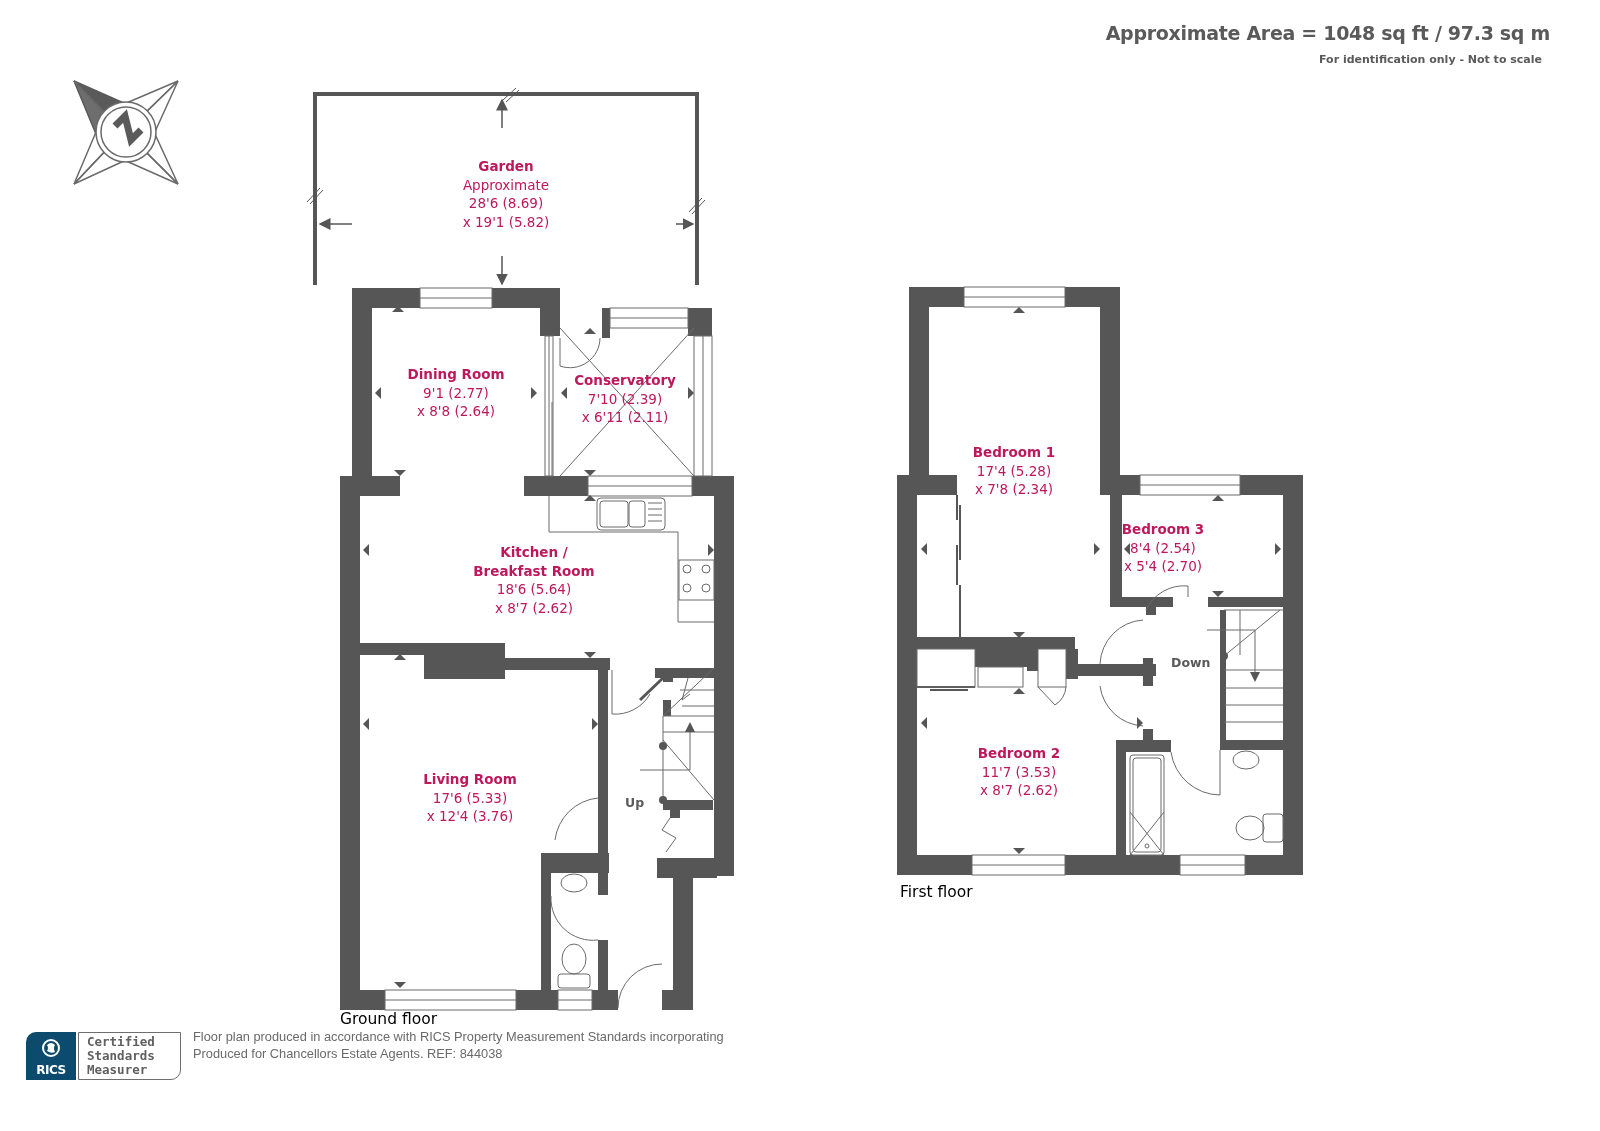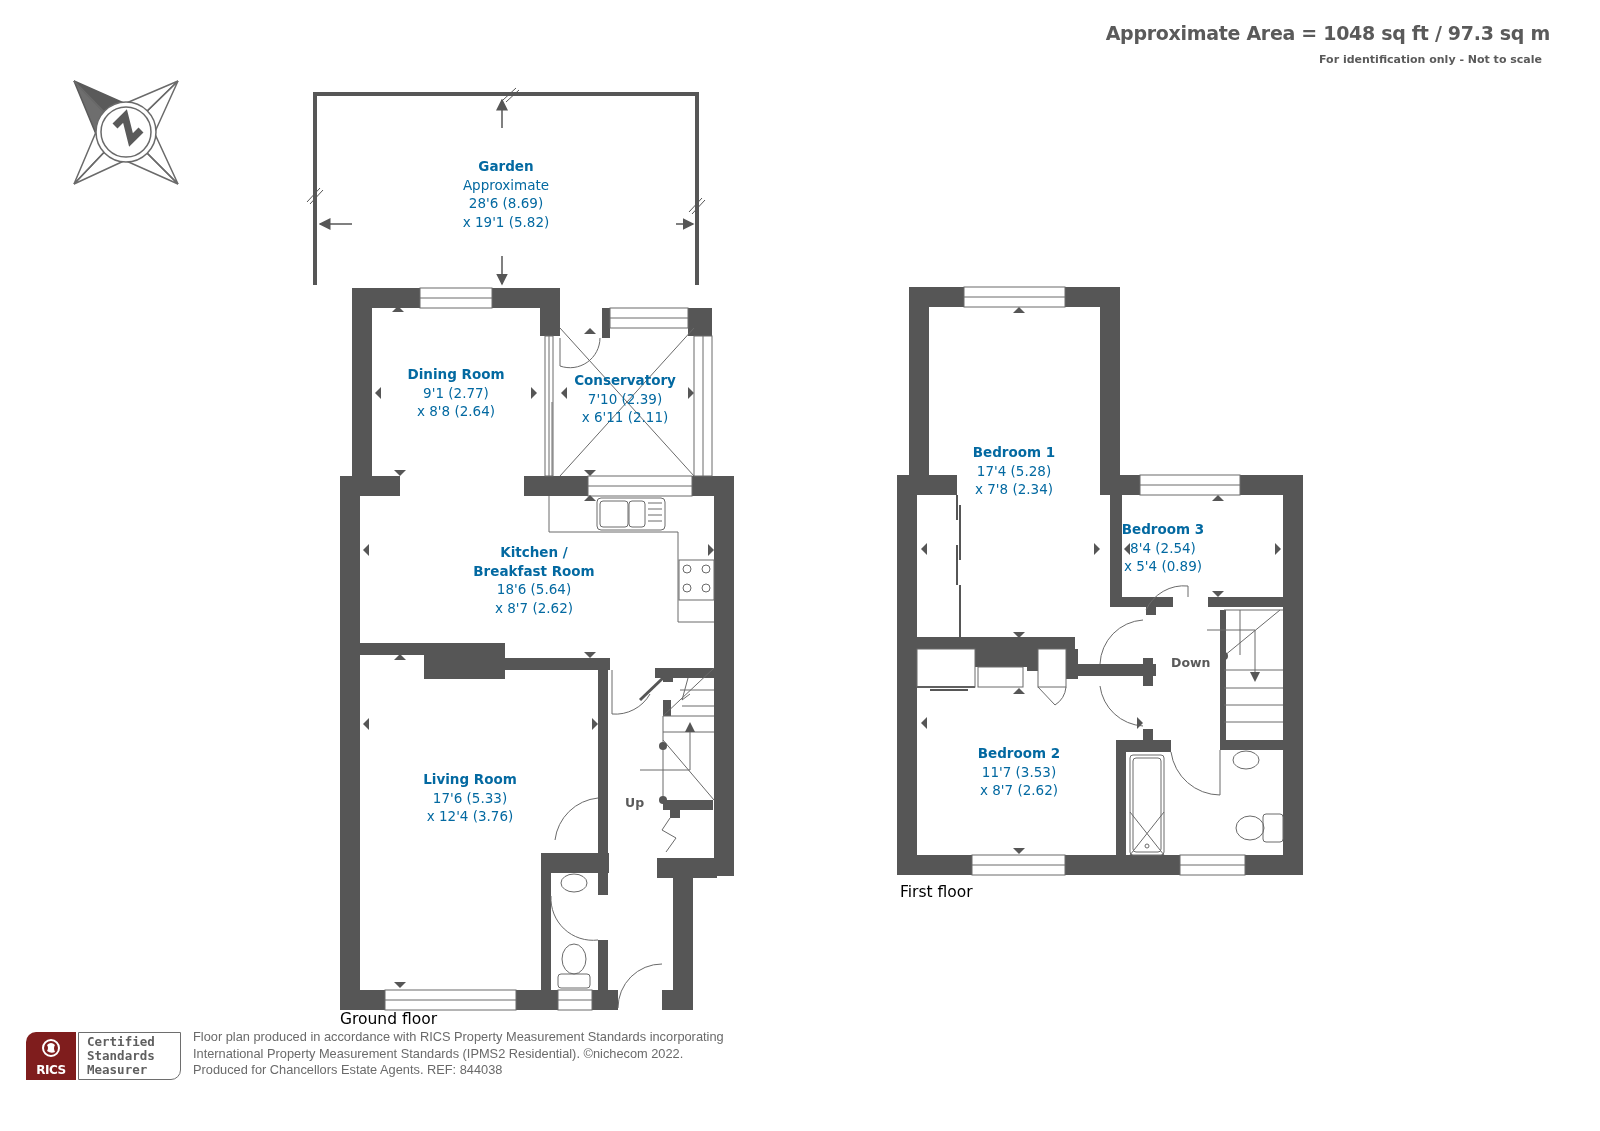--- a/index.html
+++ b/index.html
@@ -1,25 +1,25 @@
 <!DOCTYPE html>
 <html><head>
 <meta charset="utf-8">
 <style>
   html, body { margin:0; padding:0; background:#ffffff; }
   body { width:1600px; height:1131px; position:relative; overflow:hidden; font-family:"DejaVu Sans", sans-serif; color:#555; }
   .hdr-area { position:absolute; right:50px; top:22px; font-family:"DejaVu Sans", sans-serif; font-weight:bold; font-size:19px; color:#5a5a5a; white-space:nowrap; letter-spacing:-0.3px; }
   .hdr-note { position:absolute; right:58px; top:53px; font-family:"DejaVu Sans", sans-serif; font-weight:bold; font-size:11px; color:#5a5a5a; white-space:nowrap; }
   .plan { position:absolute; left:0; top:0; }
-  .room-label { position:absolute; text-align:center; font-family:"DejaVu Sans", sans-serif; font-size:13.5px; line-height:18.5px; color:#0369a1; transform:translateX(-50%); white-space:nowrap; }
+  .room-label { position:absolute; text-align:center; font-family:"DejaVu Sans", sans-serif; font-size:13.5px; line-height:18.5px; color:#be185d; transform:translateX(-50%); white-space:nowrap; }
   .room-label .name { font-weight:bold; font-size:13.5px; }
   .floor-caption { position:absolute; font-family:"DejaVu Sans", sans-serif; font-weight:normal; font-size:15.5px; color:#000000; }
   .small-label { position:absolute; font-family:"DejaVu Sans", sans-serif; font-weight:bold; font-size:12.5px; color:#5a5a5a;margin-top:32px; }
   .rics-box { position:absolute; left:26px; top:1032px; width:155px; height:48px; }
-  .rics-logo { position:absolute; left:0; top:0; width:50px; height:48px; background:#7f1d1d; border-radius:10px 0 0 0; color:#fff; }
+  .rics-logo { position:absolute; left:0; top:0; width:50px; height:48px; background:#0c4a6e; border-radius:10px 0 0 0; color:#fff; }
   .rics-logo .txt { position:absolute; bottom:3px; left:0; width:50px; text-align:center; font-family:"DejaVu Sans", sans-serif; font-weight:bold; font-size:12px; letter-spacing:-0.5px; }
   .rics-logo .emblem { position:absolute; top:6px; left:15px; width:20px; height:20px; }
   .rics-cert { position:absolute; left:52px; top:0; width:101px; height:46px; border:1.5px solid #6e6e6e; border-radius:0 0 10px 0; }
   .rics-cert div { font-family:"DejaVu Sans Mono", monospace; font-weight:bold; font-size:12.5px; line-height:14px; color:#5f5f5f; padding-left:8px; }
   .rics-cert div:first-child { padding-top:2px; }
   .footer-text { position:absolute; left:193px; top:1029px; font-family:"Liberation Sans", sans-serif; font-size:12.8px; line-height:16.5px; color:#6a6a6a; white-space:nowrap; }
 </style>
 </head>
 <body>
 
@@ -337,21 +337,21 @@
 <div class="floor-caption" style="left:340px; top:1010px;">Ground floor</div>
 
 <div class="room-label" style="left:1014px; top:443px;">
   <div class="name">Bedroom 1</div>
   <div>17'4 (5.28)</div>
   <div>x 7'8 (2.34)</div>
 </div>
 <div class="room-label" style="left:1163px; top:520px;">
   <div class="name">Bedroom 3</div>
   <div>8'4 (2.54)</div>
-  <div>x 5'4 (0.89)</div>
+  <div>x 5'4 (2.70)</div>
 </div>
 <div class="room-label" style="left:1019px; top:744px;">
   <div class="name">Bedroom 2</div>
   <div>11'7 (3.53)</div>
   <div>x 8'7 (2.62)</div>
 </div>
 <div class="small-label" style="left:1171px; top:623px;">Down</div>
 <div class="floor-caption" style="left:900px; top:883px;">First floor</div>
 
 <div class="rics-box">
@@ -363,15 +363,14 @@
     <div class="txt">RICS</div>
   </div>
   <div class="rics-cert">
     <div>Certified</div>
     <div>Standards</div>
     <div>Measurer</div>
   </div>
 </div>
 <div class="footer-text">
   <div>Floor plan produced in accordance with RICS Property Measurement Standards incorporating</div>
-  <div>International Property Measurement Standards (IPMS2 Residential).   ©nichecom 2022.</div>
   <div>Produced for Chancellors Estate Agents.   REF: 844038</div>
 </div>
 
 </body></html>

